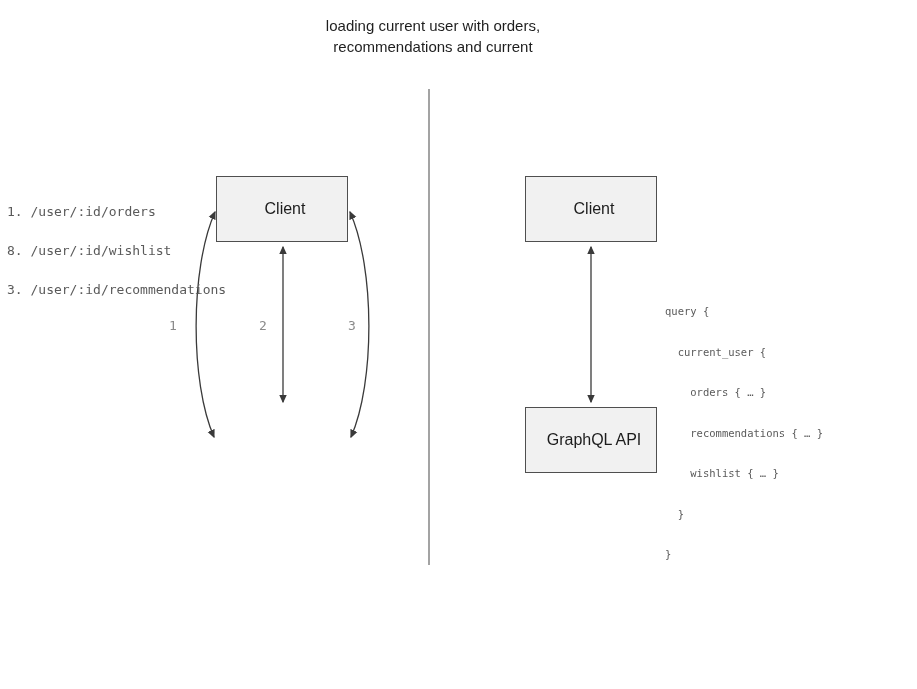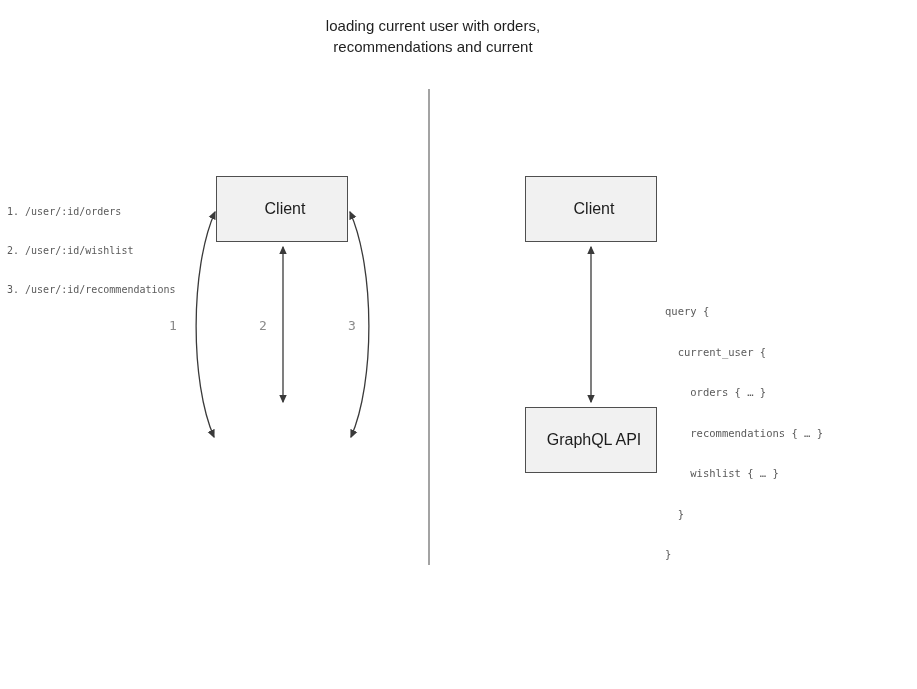--- a/index.html
+++ b/index.html
@@ -45,21 +45,21 @@
   }
   .box-client-left  { left: 216px; top: 176px; }
   .box-rest-api     { left: 216px; top: 407px; }
   .box-client-right { left: 525px; top: 176px; }
   .box-graphql-api  { left: 525px; top: 407px; }
   .endpoints {
     position: absolute;
     left: 7px;
     top: 179px;
     font-family: "DejaVu Sans Mono", monospace;
-    font-size: 10px;
+    font-size: 13px;
     line-height: 13px;
     color: var(--muted-text, #5a5a5a);
     white-space: pre;
   }
   .arc-label {
     position: absolute;
     top: 318px;
     font-family: "DejaVu Sans Mono", monospace;
     font-size: 13px;
     color: var(--arrow-label-text, #8a8a8a);
@@ -102,21 +102,21 @@
 
     <path class="arrow" d="M215 212 C 190 268, 190 383, 214 437" marker-start="url(#ah-start)" marker-end="url(#ah-end)"></path>
     <path class="arrow" d="M283 247 L283 402" marker-start="url(#ah-start)" marker-end="url(#ah-end)"></path>
     <path class="arrow" d="M350 212 C 375 268, 375 383, 351 437" marker-start="url(#ah-start)" marker-end="url(#ah-end)"></path>
 
     <path class="arrow" d="M591 247 L591 402" marker-start="url(#ah-start)" marker-end="url(#ah-end)"></path>
   </svg>
 
   <div class="endpoints">
     <div>1. /user/:id/orders</div>
-    <div>2. /user/:id/wishlist</div>
+    <div>8. /user/:id/wishlist</div>
     <div>3. /user/:id/recommendations</div>
   </div>
 
   <div class="box box-client-left">
     <span>Client</span>
   </div>
 
   <div class="arc-label arc-label-1">1</div>
   <div class="arc-label arc-label-2">2</div>
   <div class="arc-label arc-label-3">3</div>

